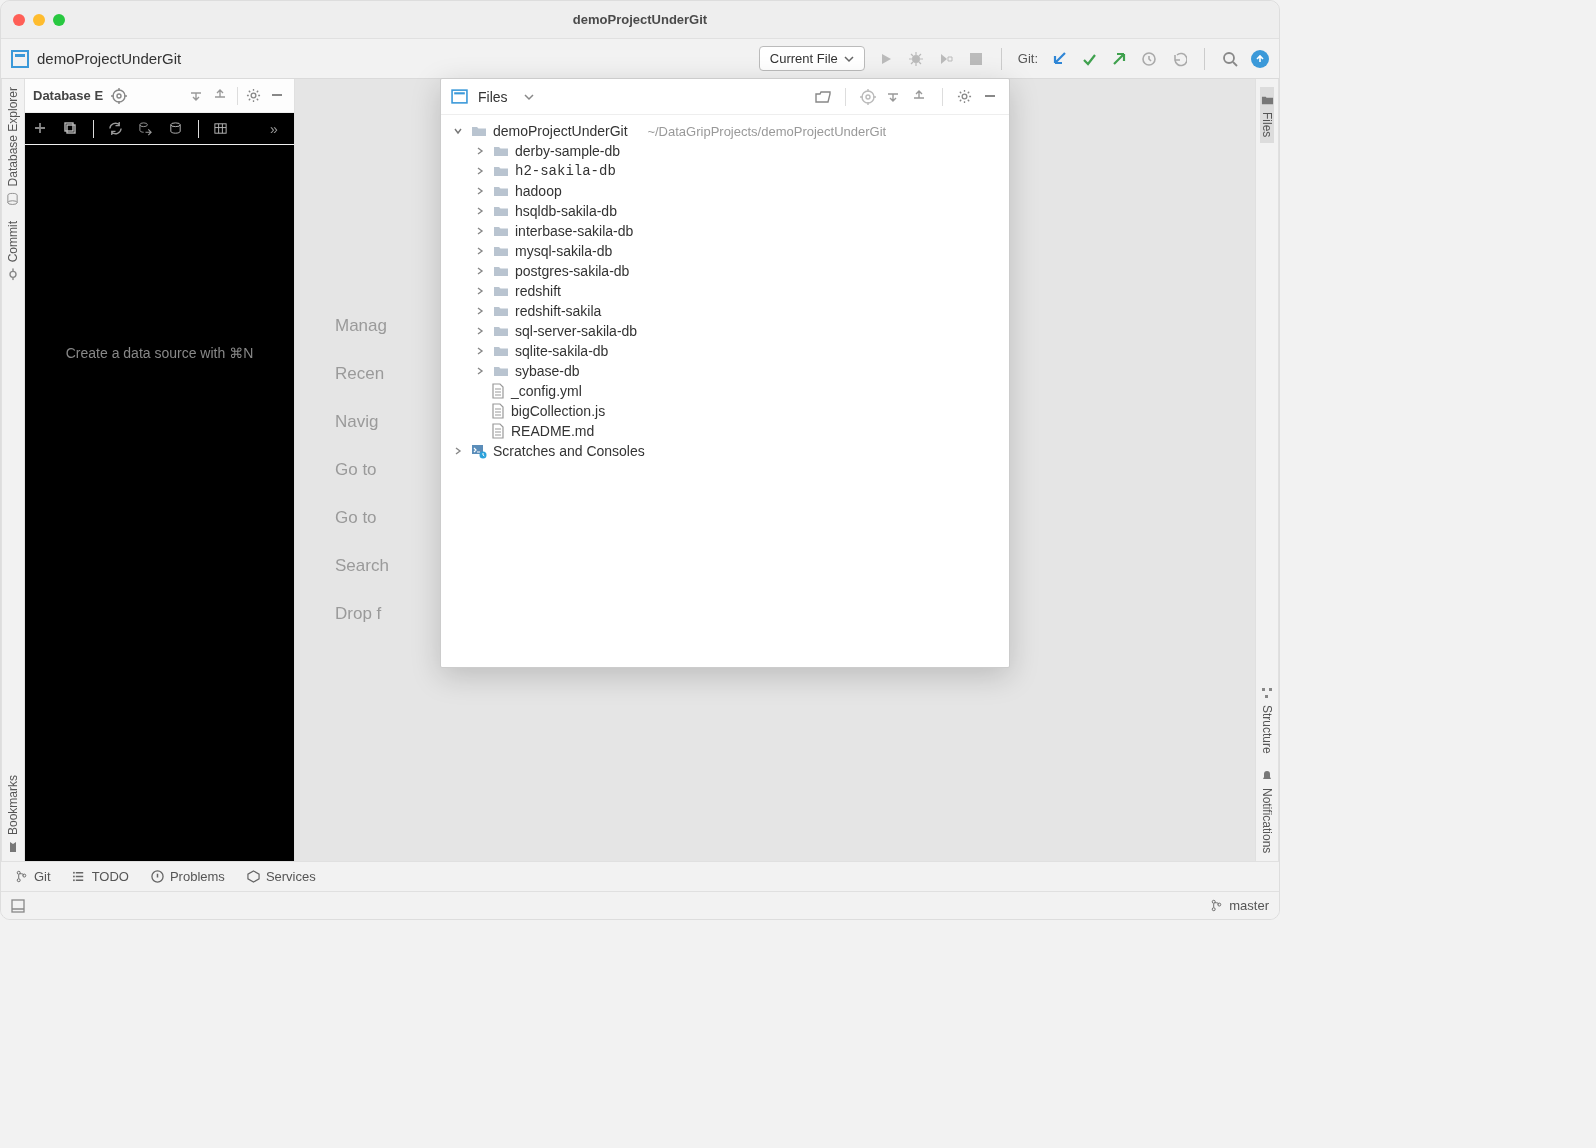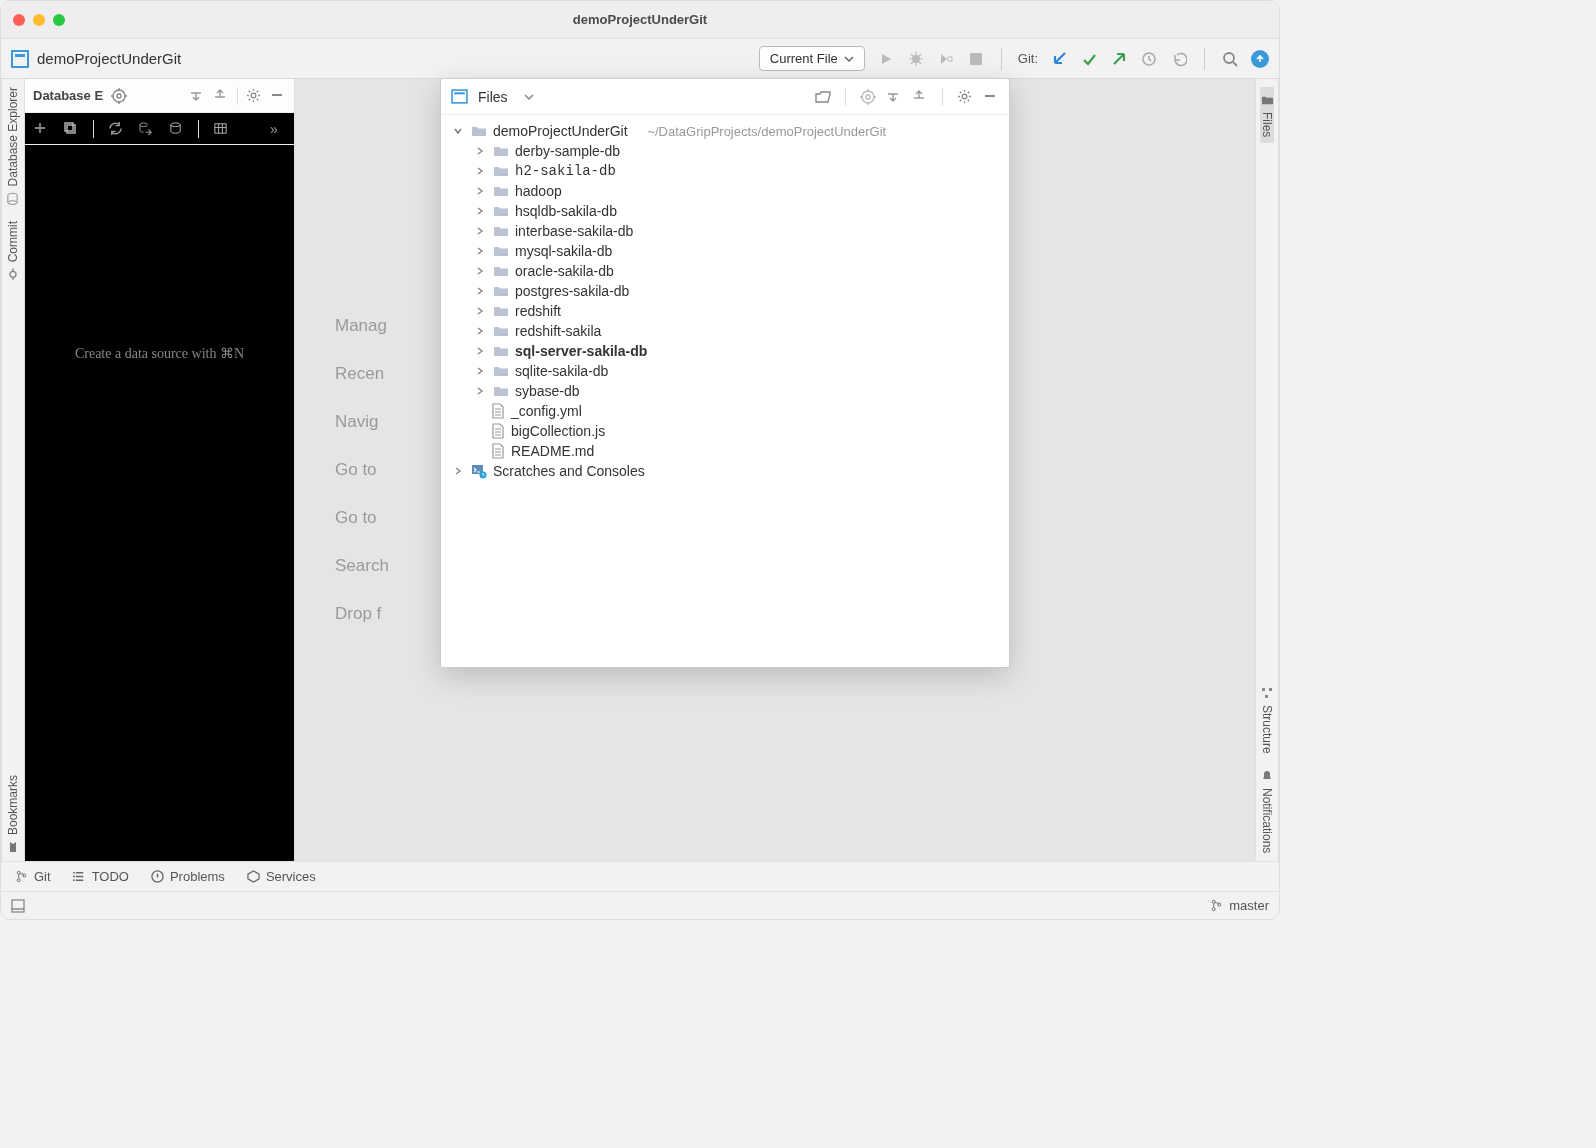--- a/index.html
+++ b/index.html
@@ -326,21 +326,21 @@
       <span style="width:1px;height:18px;background:#ddd;"></span>
       <span class="hicon">
         <svg width="15" height="15" viewBox="0 0 16 16">
             <rect x="2" y="3" width="12" height="10" fill="none" stroke="#bbb"></rect>
             <path d="M2 7h12M6 3v10M10 3v10" stroke="#bbb"></path>
           </svg>
       </span>
       <div style="flex:1"></div>
       <span class="hicon" style="font-size:14px;color:#999;">»</span>
     </div>
-    <div class="panel-body" style="padding-top:200px;font-family:Liberation Serif, serif;">
+    <div class="panel-body" style="padding-top:200px;">
       <span>Create a data source with ⌘N</span>
     </div>
   </div>
 
   <div class="editor" style="position:relative;">
     <div class="row">Manag</div>
     <div class="row">Recen</div>
     <div class="row">Navig</div>
     <div class="row">Go to</div>
     <div class="row">Go to</div>
@@ -522,33 +522,20 @@
         <span class="chev">
           <svg width="10" height="10" viewBox="0 0 10 10">
             <path d="M3 2l4 3-4 3" fill="none" stroke="#888" stroke-width="1.4"></path>
           </svg>
         </span>
         <span class="fold">
           <svg width="16" height="16" viewBox="0 0 16 16">
             <path d="M1 4h5l1.5 1.5H15V13H1z" fill="#b9c4d0"></path>
           </svg>
         </span>
-        <span>oracle-sakila-db</span>
-      </div>
-      <div class="tree-row" style="padding-left:30px;">
-        <span class="chev">
-          <svg width="10" height="10" viewBox="0 0 10 10">
-            <path d="M3 2l4 3-4 3" fill="none" stroke="#888" stroke-width="1.4"></path>
-          </svg>
-        </span>
-        <span class="fold">
-          <svg width="16" height="16" viewBox="0 0 16 16">
-            <path d="M1 4h5l1.5 1.5H15V13H1z" fill="#b9c4d0"></path>
-          </svg>
-        </span>
         <span>postgres-sakila-db</span>
       </div>
       <div class="tree-row" style="padding-left:30px;">
         <span class="chev">
           <svg width="10" height="10" viewBox="0 0 10 10">
             <path d="M3 2l4 3-4 3" fill="none" stroke="#888" stroke-width="1.4"></path>
           </svg>
         </span>
         <span class="fold">
           <svg width="16" height="16" viewBox="0 0 16 16">
@@ -563,21 +550,21 @@
             <path d="M3 2l4 3-4 3" fill="none" stroke="#888" stroke-width="1.4"></path>
           </svg>
         </span>
         <span class="fold">
           <svg width="16" height="16" viewBox="0 0 16 16">
             <path d="M1 4h5l1.5 1.5H15V13H1z" fill="#b9c4d0"></path>
           </svg>
         </span>
         <span>redshift-sakila</span>
       </div>
-      <div class="tree-row" style="padding-left:30px;font-weight:bold;">
+      <div class="tree-row" style="padding-left:30px;">
         <span class="chev">
           <svg width="10" height="10" viewBox="0 0 10 10">
             <path d="M3 2l4 3-4 3" fill="none" stroke="#888" stroke-width="1.4"></path>
           </svg>
         </span>
         <span class="fold">
           <svg width="16" height="16" viewBox="0 0 16 16">
             <path d="M1 4h5l1.5 1.5H15V13H1z" fill="#b9c4d0"></path>
           </svg>
         </span>

